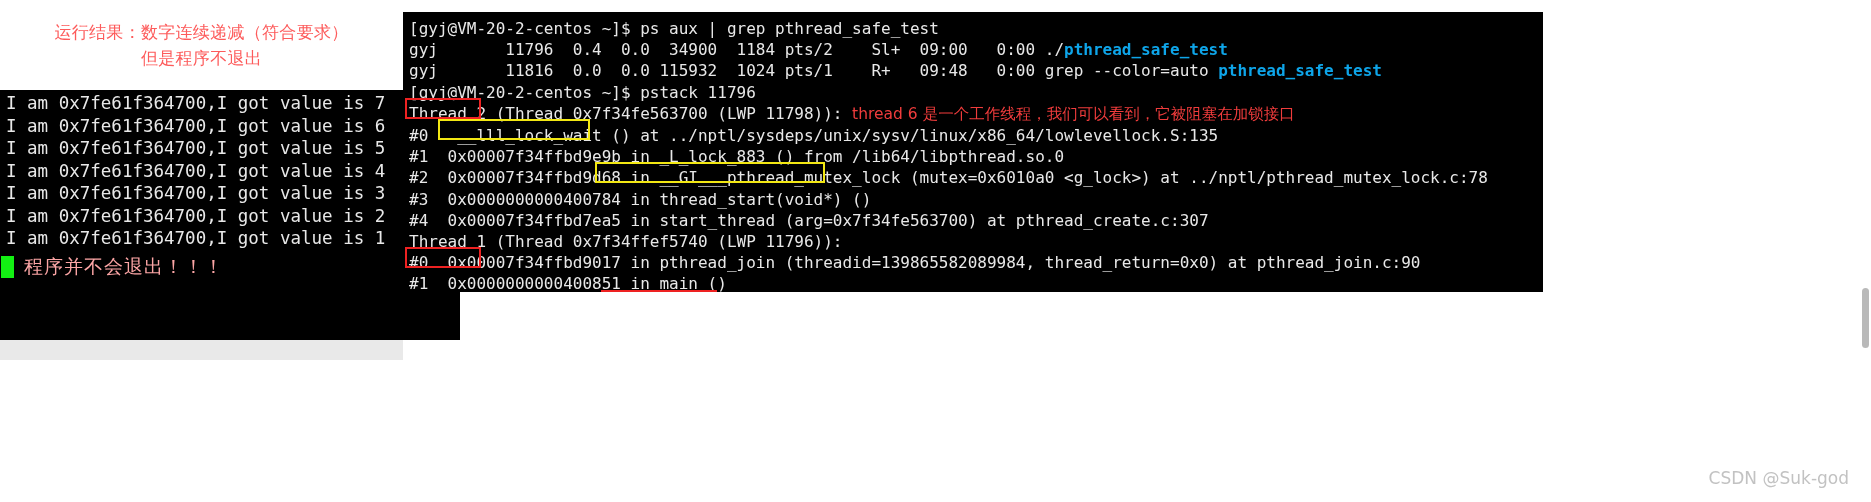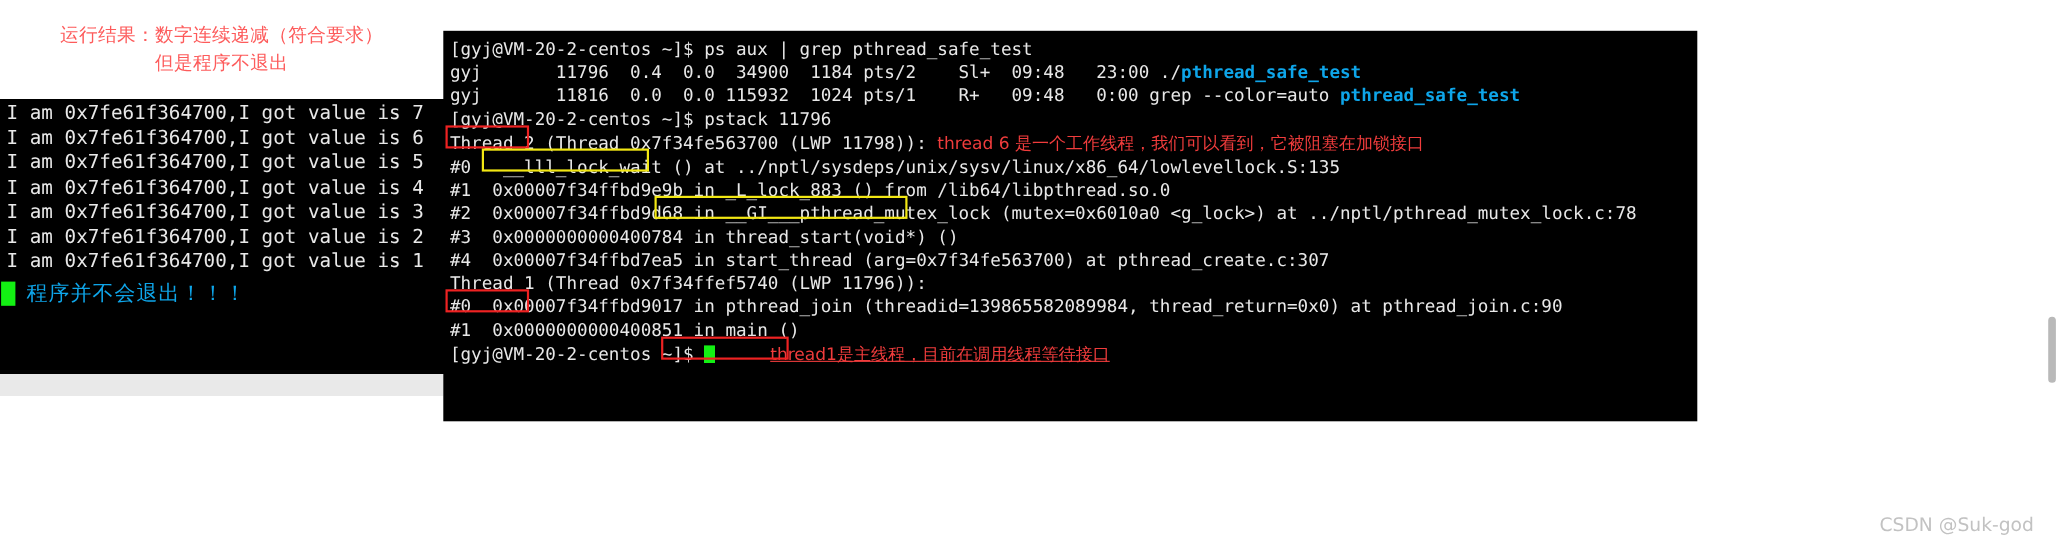--- a/index.html
+++ b/index.html
@@ -65,21 +65,21 @@
   .green-cursor {
     display: inline-block;
     width: 13px;
     height: 22px;
     background: #13f013;
     margin-left: 1px;
     margin-right: 10px;
     flex: 0 0 auto;
   }
   .green-note {
-    color: #0ea5e9;
+    color: #fca5a5;
     font-family: "DejaVu Sans", "Liberation Sans", sans-serif;
     font-size: 19px;
     white-space: nowrap;
     letter-spacing: 1px;
   }
   #left-bottom-strip {
     position: absolute;
     left: 0px;
     top: 340px;
     width: 403px;
@@ -92,23 +92,23 @@
     top: 360px;
     width: 403px;
     height: 142px;
     background: #ffffff;
   }
 
   
   #right-terminal {
     position: absolute;
     left: 403px;
-    top: 28px;
+    top: 12px;
     width: 1140px;
-    height: 355px;
+    height: 280px;
     background: #000000;
     overflow: hidden;
     padding: 6px 4px 0 6px;
     box-sizing: border-box;
   }
   .rt-line {
     font-size: 16px;
     line-height: 21.2px;
     white-space: pre;
     color: #e8e8e8;
@@ -190,21 +190,21 @@
     <span class="green-note">程序并不会退出！！！</span>
   </div>
 </div>
 
 <div id="left-bottom-strip"></div>
 <div id="left-white-fill"></div>
 
 <div id="right-terminal">
   <div id="rt-lines">
       <div class="rt-line"><span>[gyj@VM-20-2-centos ~]$ ps aux | grep pthread_safe_test</span></div>
-      <div class="rt-line"><span>gyj       11796  0.4  0.0  34900  1184 pts/2    Sl+  09:48   23:00 ./</span><span class="rt-red">pthread_safe_test</span></div>
+      <div class="rt-line"><span>gyj       11796  0.4  0.0  34900  1184 pts/2    Sl+  09:00   0:00 ./</span><span class="rt-red">pthread_safe_test</span></div>
       <div class="rt-line"><span>gyj       11816  0.0  0.0 115932  1024 pts/1    R+   09:48   0:00 grep --color=auto </span><span class="rt-red">pthread_safe_test</span></div>
       <div class="rt-line"><span>[gyj@VM-20-2-centos ~]$ pstack 11796</span></div>
       <div class="rt-line"><span>Thread 2 (Thread 0x7f34fe563700 (LWP 11798)): </span><span class="cn-red">thread 6 是一个工作线程，我们可以看到，它被阻塞在加锁接口</span></div>
       <div class="rt-line"><span>#0   __lll_lock_wait () at ../nptl/sysdeps/unix/sysv/linux/x86_64/lowlevellock.S:135</span></div>
       <div class="rt-line"><span>#1  0x00007f34ffbd9e9b in _L_lock_883 () from /lib64/libpthread.so.0</span></div>
       <div class="rt-line"><span>#2  0x00007f34ffbd9d68 in __GI___pthread_mutex_lock (mutex=0x6010a0 &lt;g_lock&gt;) at ../nptl/pthread_mutex_lock.c:78</span></div>
       <div class="rt-line"><span>#3  0x0000000000400784 in thread_start(void*) ()</span></div>
       <div class="rt-line"><span>#4  0x00007f34ffbd7ea5 in start_thread (arg=0x7f34fe563700) at pthread_create.c:307</span></div>
       <div class="rt-line"><span>Thread 1 (Thread 0x7f34ffef5740 (LWP 11796)):</span></div>
       <div class="rt-line"><span>#0  0x00007f34ffbd9017 in pthread_join (threadid=139865582089984, thread_return=0x0) at pthread_join.c:90</span></div>

